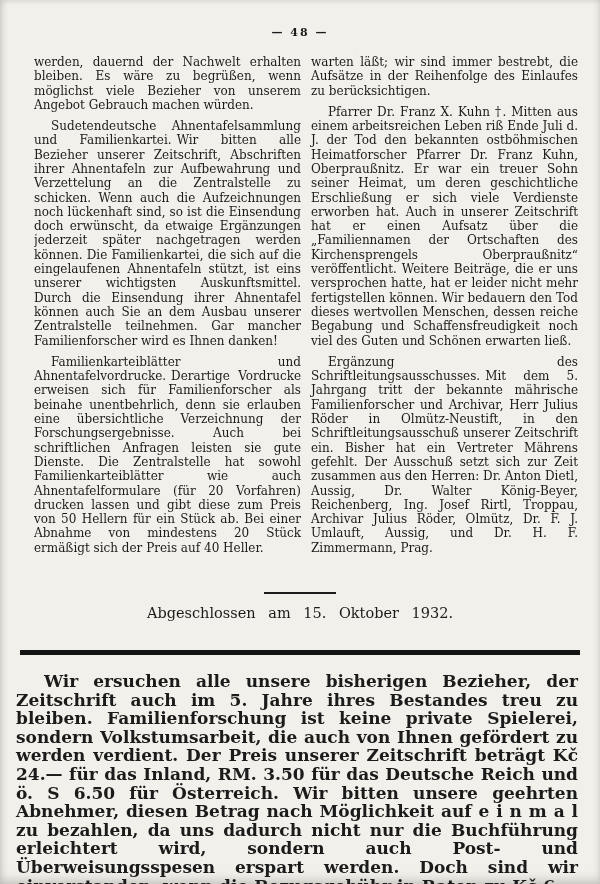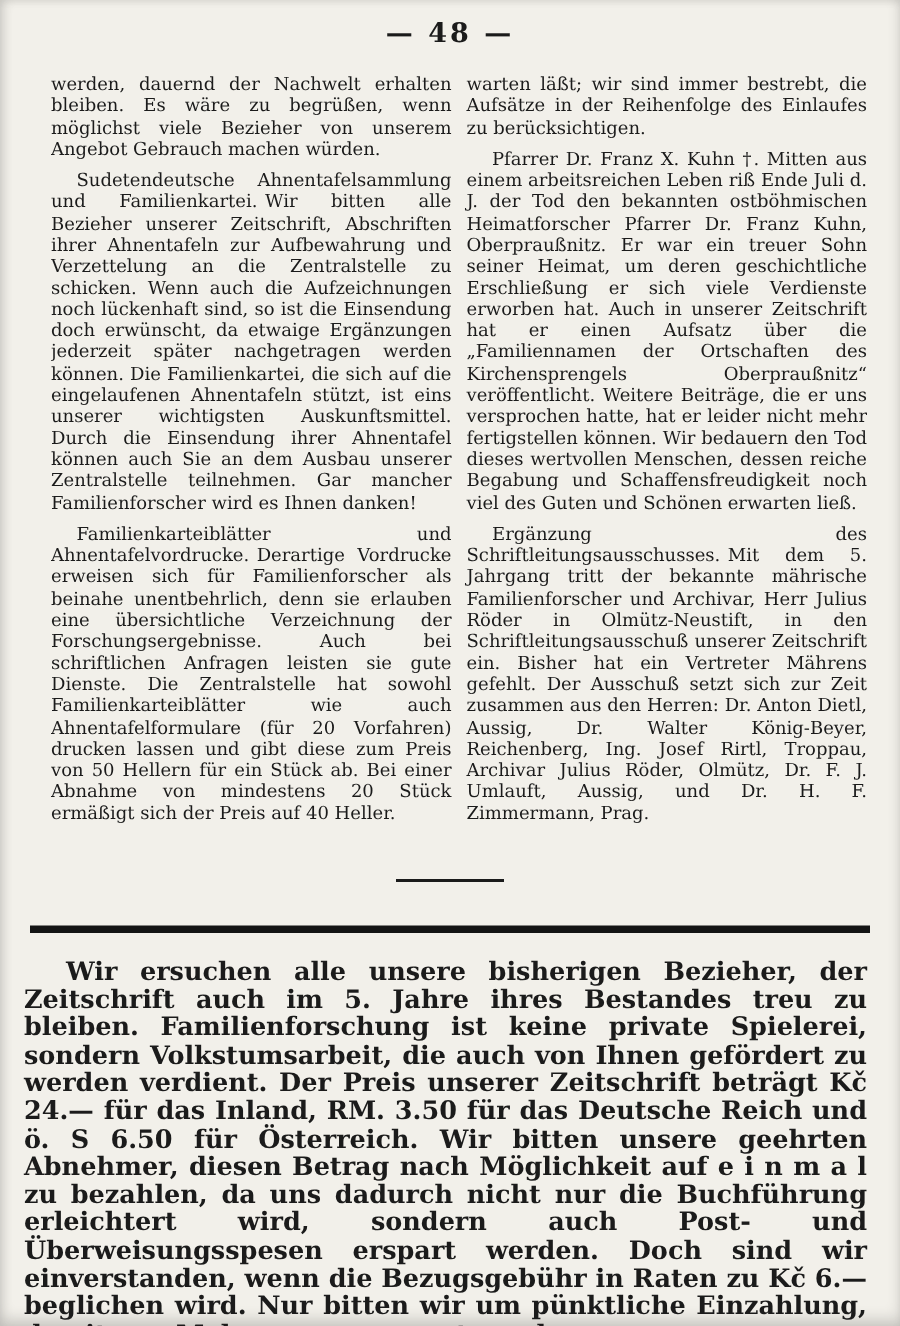--- a/index.html
+++ b/index.html
@@ -9,24 +9,24 @@
     margin:0 auto;
     background:#f2f0ea;
     color:#1b1b1b;
     font-family:"DejaVu Serif", serif;
     overflow:hidden;
     box-shadow:inset 0 -5px 9px rgba(0,0,0,.14),
                inset 3px 0 7px rgba(0,0,0,.06),
                inset 0 2px 4px rgba(0,0,0,.05);
   }
   .page-number{
-    padding-top:12px;
+    padding-top:26px;
     text-align:center;
     font-weight:bold;
-    font-size:18px;
+    font-size:11px;
     letter-spacing:2px;
   }
   .columns{
     display:flex;
     gap:10px;
     margin:15px 22px 0 34px;
     height:508px;
     overflow:hidden;
     align-items:flex-end;
   }
@@ -98,20 +98,21 @@
       </p>
       <p>
         <span class="lead">Ergänzung des Schriftleitungsausschusses.</span><span>Mit dem 5. Jahrgang tritt der bekannte mährische Familienforscher und Archivar, Herr Julius Röder in Olmütz-Neustift, in den Schriftleitungsausschuß unserer Zeitschrift ein. Bisher hat ein Vertreter Mährens gefehlt. Der Ausschuß setzt sich zur Zeit zusammen aus den Herren: Dr. Anton Dietl, Aussig, Dr. Walter König-Beyer, Reichenberg, Ing. Josef Rirtl, Troppau, Archivar Julius Röder, Olmütz, Dr. F. J. Umlauft, Aussig, und Dr. H. F. Zimmermann, Prag.</span>
       </p>
     </div>
 
   </div>
 
   <div class="short-rule"></div>
 
+  <div class="closing">Abgeschlossen am 15. Oktober 1932.</div>
 
   <div class="thick-rule"></div>
 
   <p class="notice">Wir ersuchen alle unsere bisherigen Bezieher, der Zeitschrift auch im 5. Jahre ihres Bestandes treu zu bleiben. Familienforschung ist keine private Spielerei, sondern Volkstumsarbeit, die auch von Ihnen gefördert zu werden verdient. Der Preis unserer Zeitschrift beträgt Kč 24.— für das Inland, RM. 3.50 für das Deutsche Reich und ö. S 6.50 für Österreich. Wir bitten unsere geehrten Abnehmer, diesen Betrag nach Möglichkeit auf e i n m a l zu bezahlen, da uns dadurch nicht nur die Buchführung erleichtert wird, sondern auch Post- und Überweisungsspesen erspart werden. Doch sind wir einverstanden, wenn die Bezugsgebühr in Raten zu Kč 6.— beglichen wird. Nur bitten wir um pünktliche Einzahlung, damit uns Mahnspesen erspart werden.</p>
 
   <div class="thick-rule bottom"></div>
 
 </div>
 
 </body></html>

